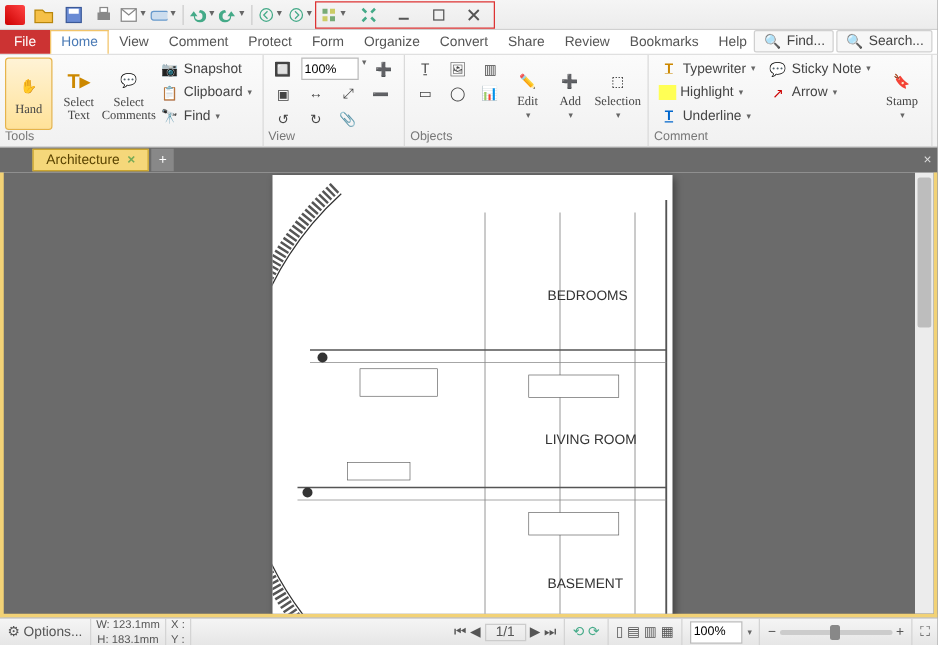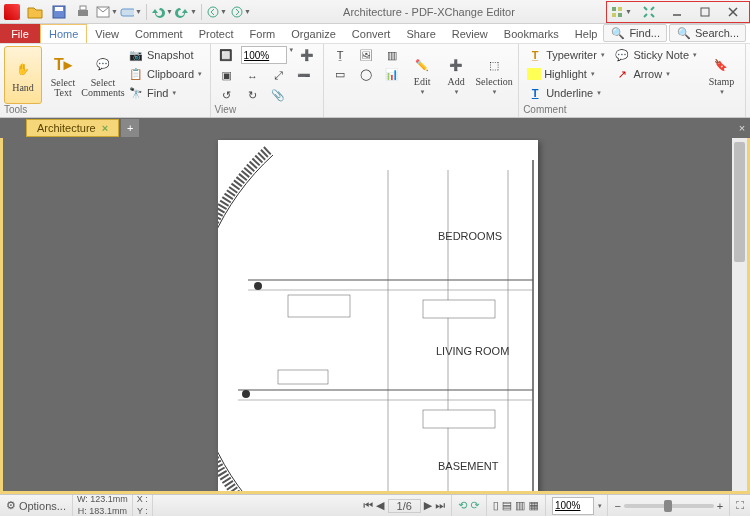--- a/index.html
+++ b/index.html
@@ -22,21 +22,21 @@
 .ribbon-group { border-right:1px solid #dadada; display:flex; flex-direction:column; padding:2px 4px 0 4px; }
 .rg-body { flex:1; display:flex; align-items:flex-start; gap:2px; }
 .rg-title { text-align:left; font-size:10px; color:#777; padding-bottom:19px; }
 .big-btn { width:38px; height:58px; display:flex; flex-direction:column; align-items:center; justify-content:center; gap:1px; border-radius:3px; cursor:pointer; }
 .big-btn.active { background:linear-gradient(#fff3d6,#ffe299); border:1px solid #e6b44a; }
 .big-btn .lbl { font-size:10px; color:#444; text-align:center; line-height:1;font-family:Liberation Serif, serif; }
 .small-stack { display:flex; flex-direction:column; gap:1px; }
 .small-btn { height:18px; padding:0 4px; display:flex; align-items:center; gap:3px; font-size:10px; color:#444; border-radius:2px; cursor:pointer; white-space:nowrap; }
 .iconbox { width:16px; height:16px; display:inline-flex; align-items:center; justify-content:center; }
 .rowbtns { display:flex; gap:2px; }
-.zoom-input { width:46px; height:18px; font-size:10px; border:1px solid #bbb; padding:0 2px;text-decoration:underline; }
+.zoom-input { width:46px; height:18px; font-size:10px; border:1px solid #bbb; padding:0 2px; }
 .doc-tabbar { height:20px; background:#6b6b6b; display:flex; align-items:center;padding-left:24px; }
 .doc-tab { height:18px; padding:0 10px; background:#f5d77a; border:1px solid #caa52f; display:flex; align-items:center; gap:6px; font-size:10px; color:#5a4300; margin-left:2px; }
 .doc-tab .x { color:#7a5; font-weight:bold; }
 .add-tab { width:18px; height:18px; background:#888; color:#fff; display:flex; align-items:center; justify-content:center; margin-left:2px; }
 .doc-area { position:absolute; top:138px; bottom:22px; left:0; right:0; background:#6b6b6b; overflow:hidden; border:3px solid #f2d276; border-top:none; }
 .page { position:absolute; left:215px; top:2px; width:320px; height:400px; background:#fff; box-shadow:2px 2px 6px rgba(0,0,0,0.4); }
 .scrollbar-v { position:absolute; right:0; top:0; bottom:0; width:15px; background:#ececec; }
 .scrollbar-v .thumb { position:absolute; left:2px; right:2px; top:4px; height:120px; background:#bdbdbd; border-radius:2px; }
 .statusbar { position:absolute; bottom:0; left:0; right:0; height:22px; background:linear-gradient(#f5f5f5,#e6e6e6); border-top:1px solid #c8c8c8; display:flex; align-items:center; font-size:10px; color:#555; }
 .sb-cell { padding:0 6px; border-right:1px solid #d4d4d4; height:100%; display:flex; align-items:center; gap:3px; }
@@ -105,21 +105,20 @@
         <span class="dd">▼</span>
       </div>
     <div class="qat-btn">
         <svg width="12" height="12">
           <circle cx="6" cy="6" r="5" fill="none" stroke="#4a8"></circle>
           <path d="M5 3l3 3-3 3" stroke="#4a8" fill="none"></path>
         </svg>
         <span class="dd">▼</span>
       </div>
   </div>
-  <div class="title">Architecture - PDF-XChange Editor</div>
   <div class="win-controls red-highlight">
     <div class="win-controls-inner">
       <div class="win-btn">
           <svg width="14" height="14">
             <rect x="2" y="2" width="4" height="4" fill="#7a7"></rect>
             <rect x="8" y="2" width="4" height="4" fill="#cc6"></rect>
             <rect x="2" y="8" width="4" height="4" fill="#cc6"></rect>
             <rect x="8" y="8" width="4" height="4" fill="#7a7"></rect>
           </svg>
           <span class="dd">▼</span>
@@ -288,20 +287,21 @@
         <span class="iconbox" style="width:22px;height:22px;color:#3a3">➕</span>
         <span class="lbl">Add</span>
           <span class="dd">▾</span>
       </div>
       <div class="big-btn" style="width:40px">
         <span class="iconbox" style="width:22px;height:22px">⬚</span>
         <span class="lbl">Selection</span>
           <span class="dd">▾</span>
       </div>
     </div>
+    <div class="rg-title">Objects</div>
   </div>
 
   <div class="ribbon-group">
     <div class="rg-body">
       <div class="small-stack">
         <div class="small-btn">
             <span class="iconbox" style="color:#c80;font-weight:bold">T̲</span>
             <span>Typewriter</span>
             <span class="dd">▾</span>
           </div>
@@ -408,21 +408,21 @@
     <span style="font-size:9px">H: 183.1mm</span>
   </div>
   <div class="sb-cell" style="flex-direction:column;justify-content:center;line-height:1;padding:0 4px">
     <span style="font-size:9px">X :</span>
     <span style="font-size:9px">Y :</span>
   </div>
   <div class="sb-spacer"></div>
   <div class="sb-cell">
     <span>⏮</span>
     <span>◀</span>
-    <span style="border:1px solid #ccc;padding:0 8px">1/6</span>
+    <span style="border:1px solid #ccc;padding:0 8px">1/1</span>
     <span>▶</span>
     <span>⏭</span>
   </div>
   <div class="sb-cell">
     <span style="color:#4a8">⟲</span>
     <span style="color:#4a8">⟳</span>
   </div>
   <div class="sb-cell">
     <span>▯</span>
     <span>▤</span>

